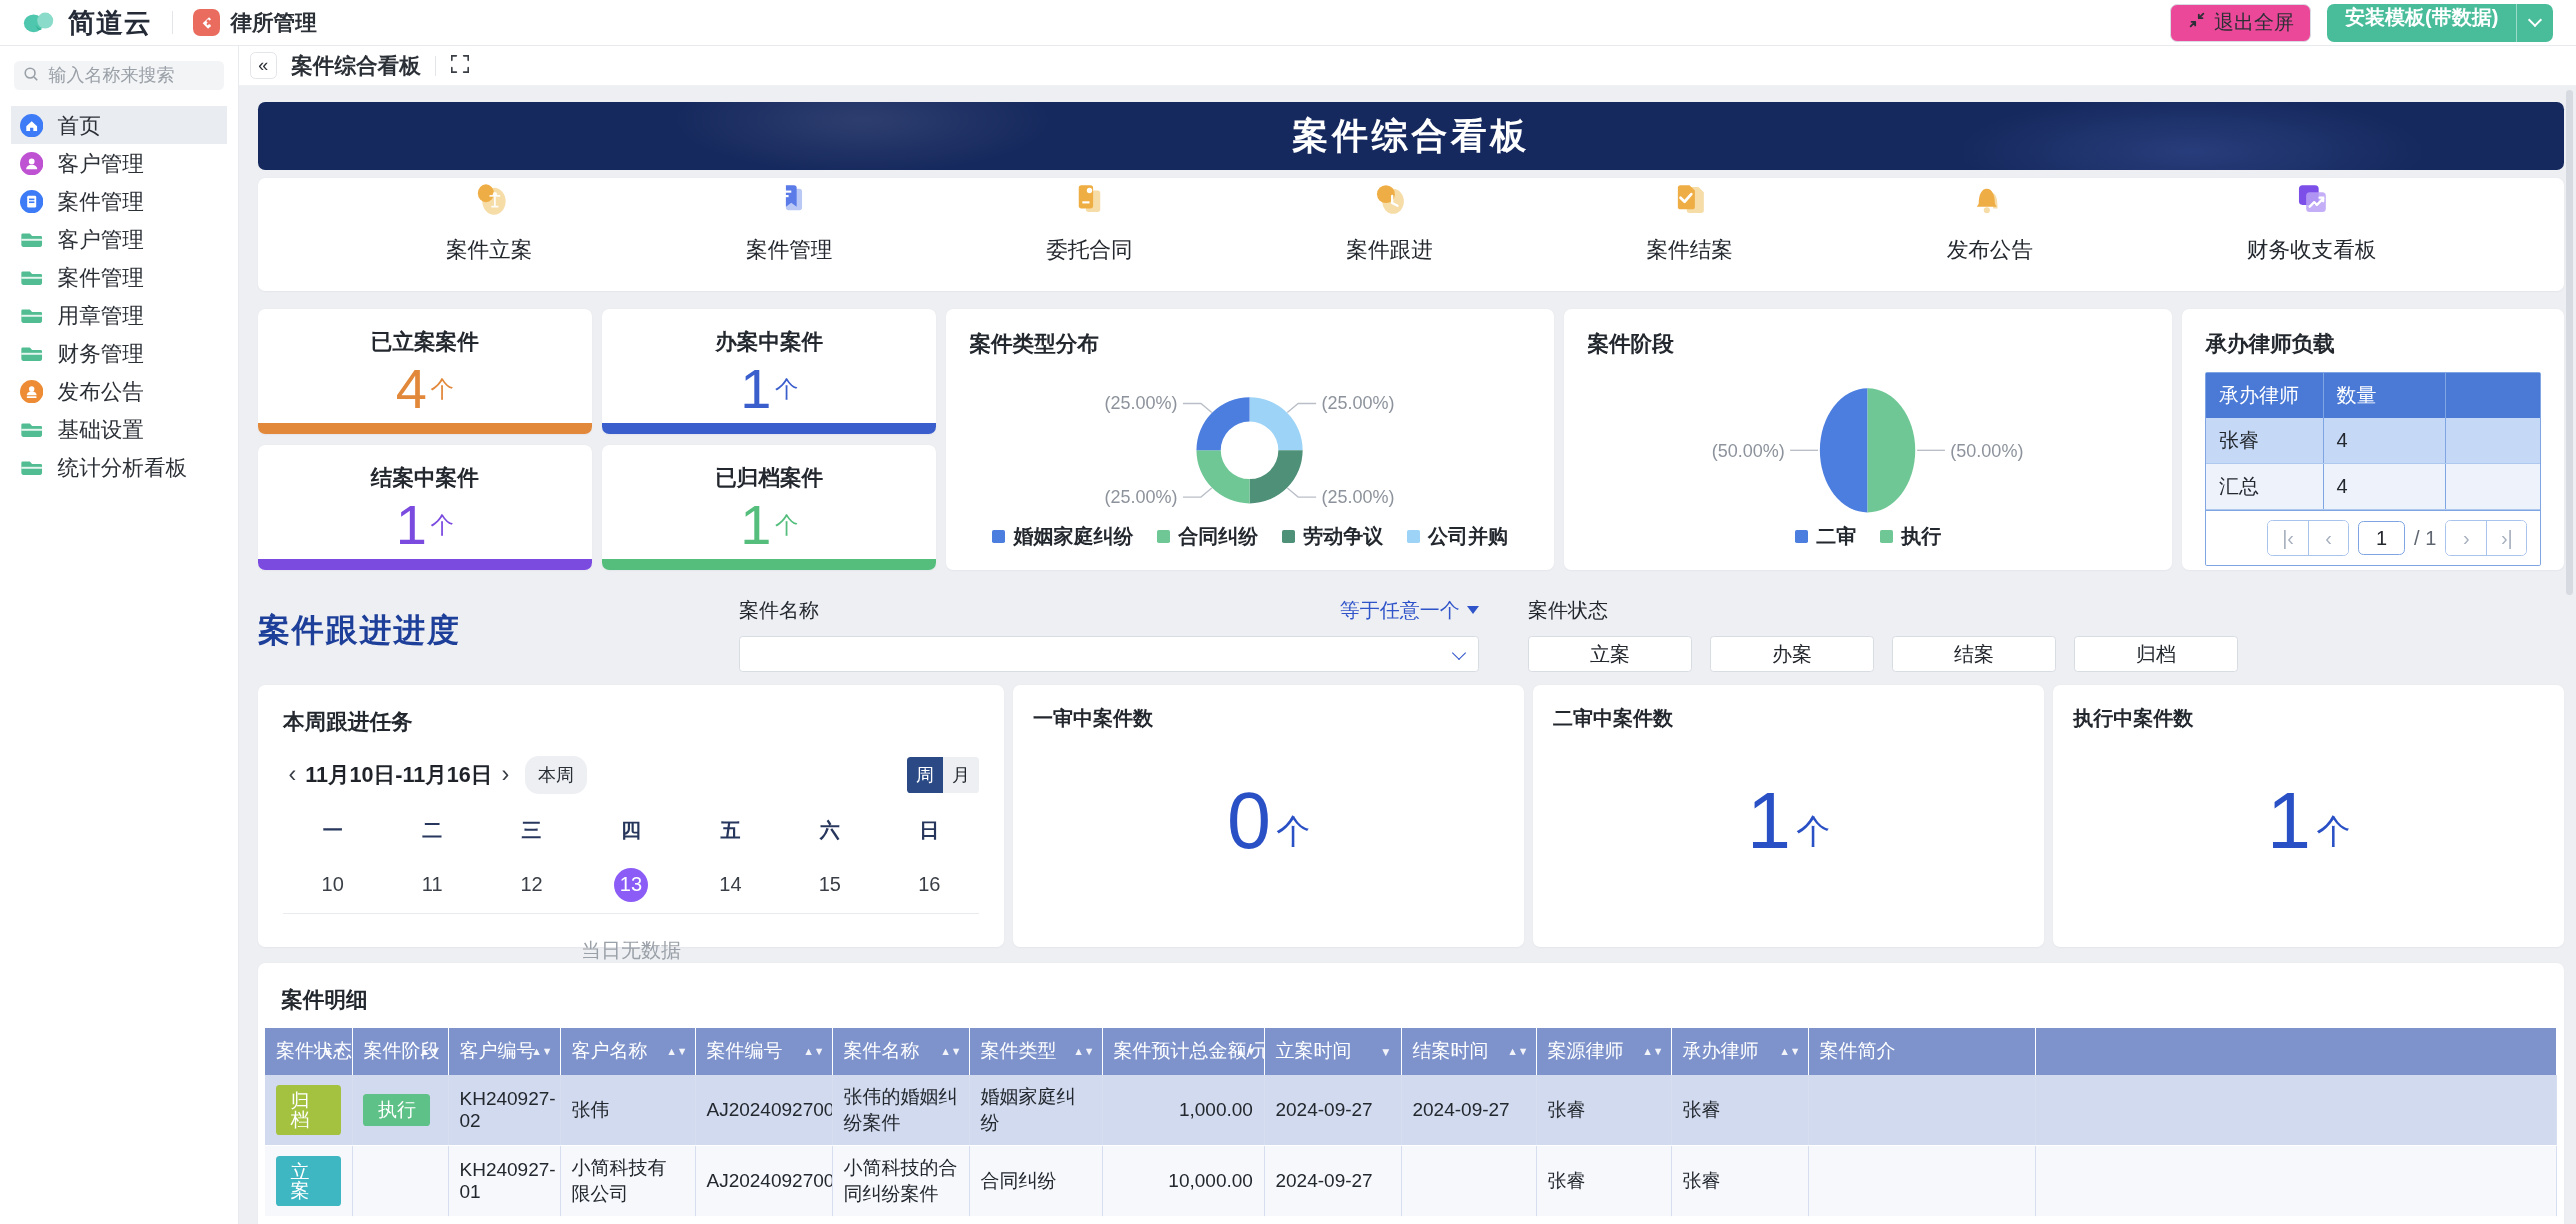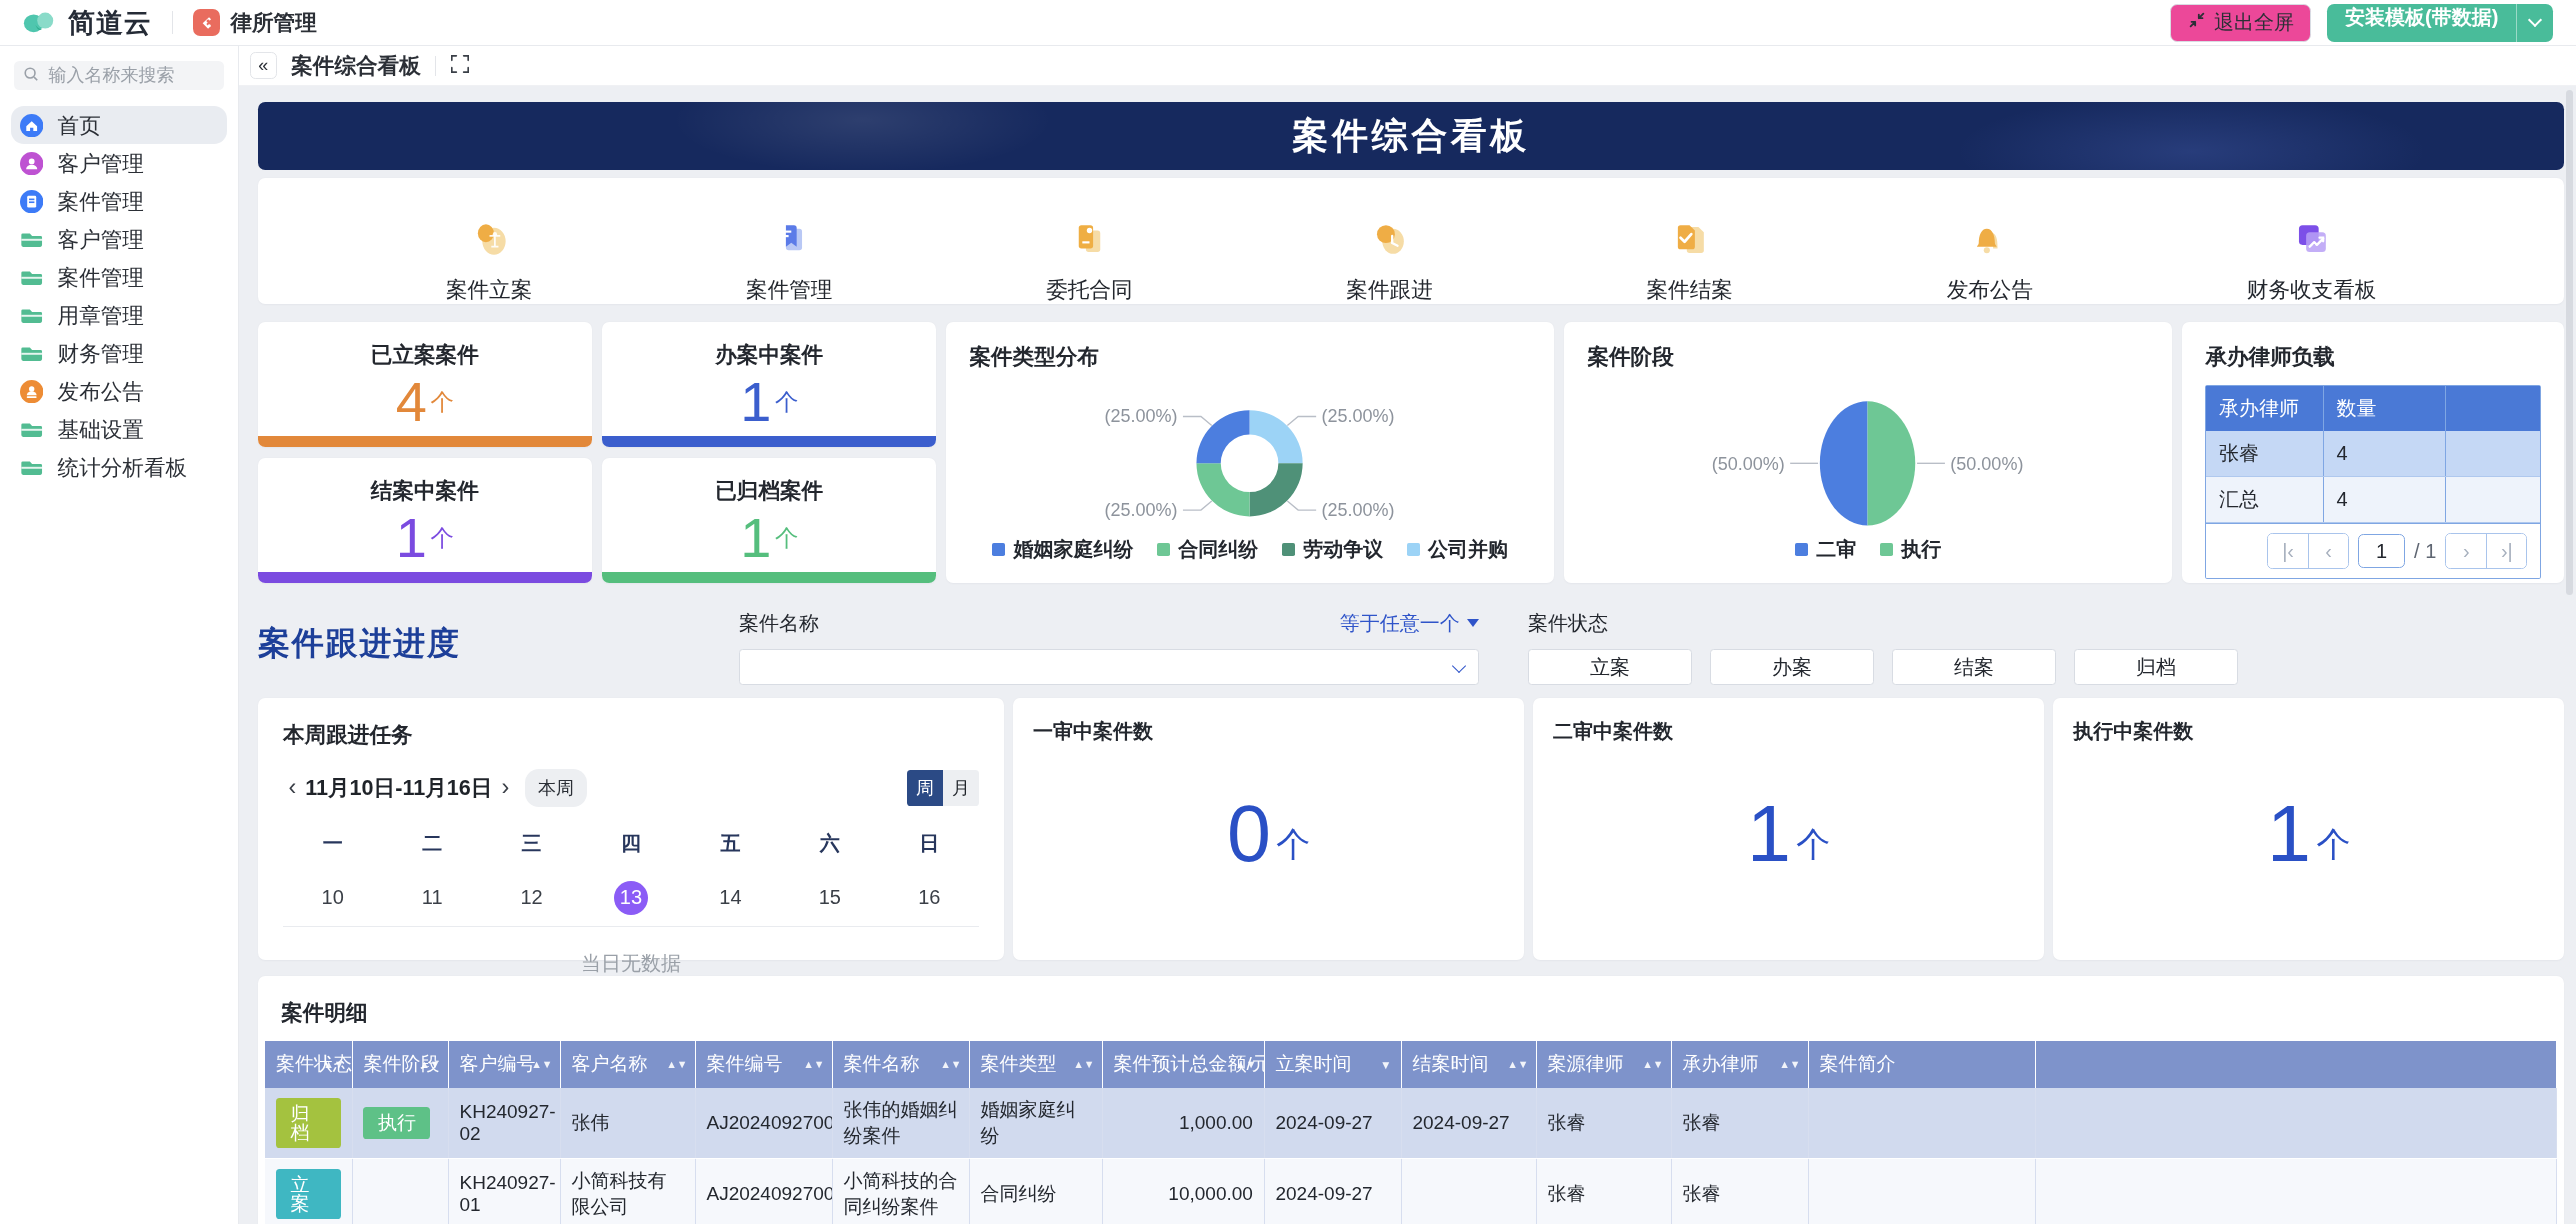--- a/index.html
+++ b/index.html
@@ -19,42 +19,42 @@
   .btn-install .main{display:flex;align-items:center;padding:0 18px;font-size:20px;font-weight:700}
   .btn-install .caret-part{display:flex;align-items:center;padding:0 12.6px;border-left:0.9px solid rgba(255,255,255,.45)}
   .chev{width:10px;height:10px;border-right:2.3px solid #fff;border-bottom:2.3px solid #fff;transform:rotate(45deg);margin-top:-4.5px}
 
   
   .layout{display:flex;height:1178px}
   .sidebar{width:239px;background:#fff;border-right:0.9px solid #E8EAEE;padding:15.3px 10.8px;flex-shrink:0}
   .search{display:flex;align-items:center;gap:9px;height:29px;background:#F3F4F6;border-radius:5.4px;padding:0 9px;margin:0 3.6px 16px 3.6px}
   .search input{border:none;outline:none;background:transparent;font-size:18px;width:100%;color:#2B2F36;font-family:inherit}
   .search input::placeholder{color:#9AA0A8}
-  .menu-item{display:flex;align-items:center;gap:14.4px;height:38px;padding:0 9px;border-radius:13px;font-size:21.6px;color:#2B2F36;cursor:pointer}
+  .menu-item{display:flex;align-items:center;gap:14.4px;height:38px;padding:0 9px;border-radius:0;font-size:21.6px;color:#2B2F36;cursor:pointer}
   .menu-item.active{background:#E9ECF1}
   .mi-icon{width:23.4px;height:23.4px;flex-shrink:0;display:flex;align-items:center;justify-content:center}
 
   .main{flex:1;display:flex;flex-direction:column;min-width:0}
   .tabbar{height:40px;background:#fff;display:flex;align-items:center;padding:0 10.8px;gap:14.4px;border-bottom:0.9px solid #F0F1F4}
   .collapse-btn{width:27px;height:27px;border:0.9px solid #E3E5E9;border-radius:5.4px;display:flex;align-items:center;justify-content:center;font-size:18px;color:#2B2F36;background:#fff;cursor:pointer}
   .tab-title{font-size:21.6px;font-weight:700}
   .tab-divider{width:0.9px;height:20px;background:#E3E5E9}
 
   .content{flex:1;padding:16px 11.7px 0 19px;position:relative;overflow:hidden}
 
   
   .banner{height:68px;border-radius:7.2px;background:#16295E;display:flex;align-items:center;justify-content:center;position:relative;overflow:hidden;margin-bottom:8px}
   .banner::before{content:"";position:absolute;left:18%;top:-36px;width:379px;height:108px;border-radius:50%;background:radial-gradient(closest-side,rgba(255,255,255,.10),rgba(255,255,255,0))}
   .banner::after{content:"";position:absolute;right:6%;top:-9px;width:469px;height:117px;border-radius:50%;background:radial-gradient(closest-side,rgba(120,150,255,.18),rgba(255,255,255,0))}
   .banner h1{font-size:36px;color:#fff;font-weight:700;letter-spacing:3.6px;z-index:1}
 
   .card{background:#fff;border-radius:7.2px;box-shadow:0 0.9px 1.8px rgba(16,24,40,.04)}
 
   
-  .shortcuts{height:126px;display:flex;align-items:flex-end;justify-content:space-around;padding:0 81px;margin-bottom:18px}
+  .shortcuts{height:113px;display:flex;align-items:flex-start;justify-content:space-around;padding:0 81px;margin-bottom:18px}
   .sc-item{display:flex;flex-direction:column;align-items:center;gap:10.8px;cursor:pointer}
   .sc-item .label{font-size:21.6px;font-weight:500;color:#23272E}
 
   
   .row-stats{display:flex;gap:10px;height:261px;margin-bottom:16px}
   .stat-grid{width:678px;display:grid;grid-template-columns:1fr 1fr;grid-template-rows:1fr 1fr;gap:11.7px 10.8px}
   .stat-card{position:relative;display:flex;flex-direction:column;align-items:center;padding-top:18px;overflow:hidden}
   .stat-card .t{font-size:21.6px;font-weight:600;color:#23272E}
   .stat-card .v{flex:1;display:flex;align-items:center;justify-content:center;font-size:56px;font-weight:400;padding-bottom:12.6px}
   .stat-card .v .unit{font-size:23.4px;margin-left:3.6px}

